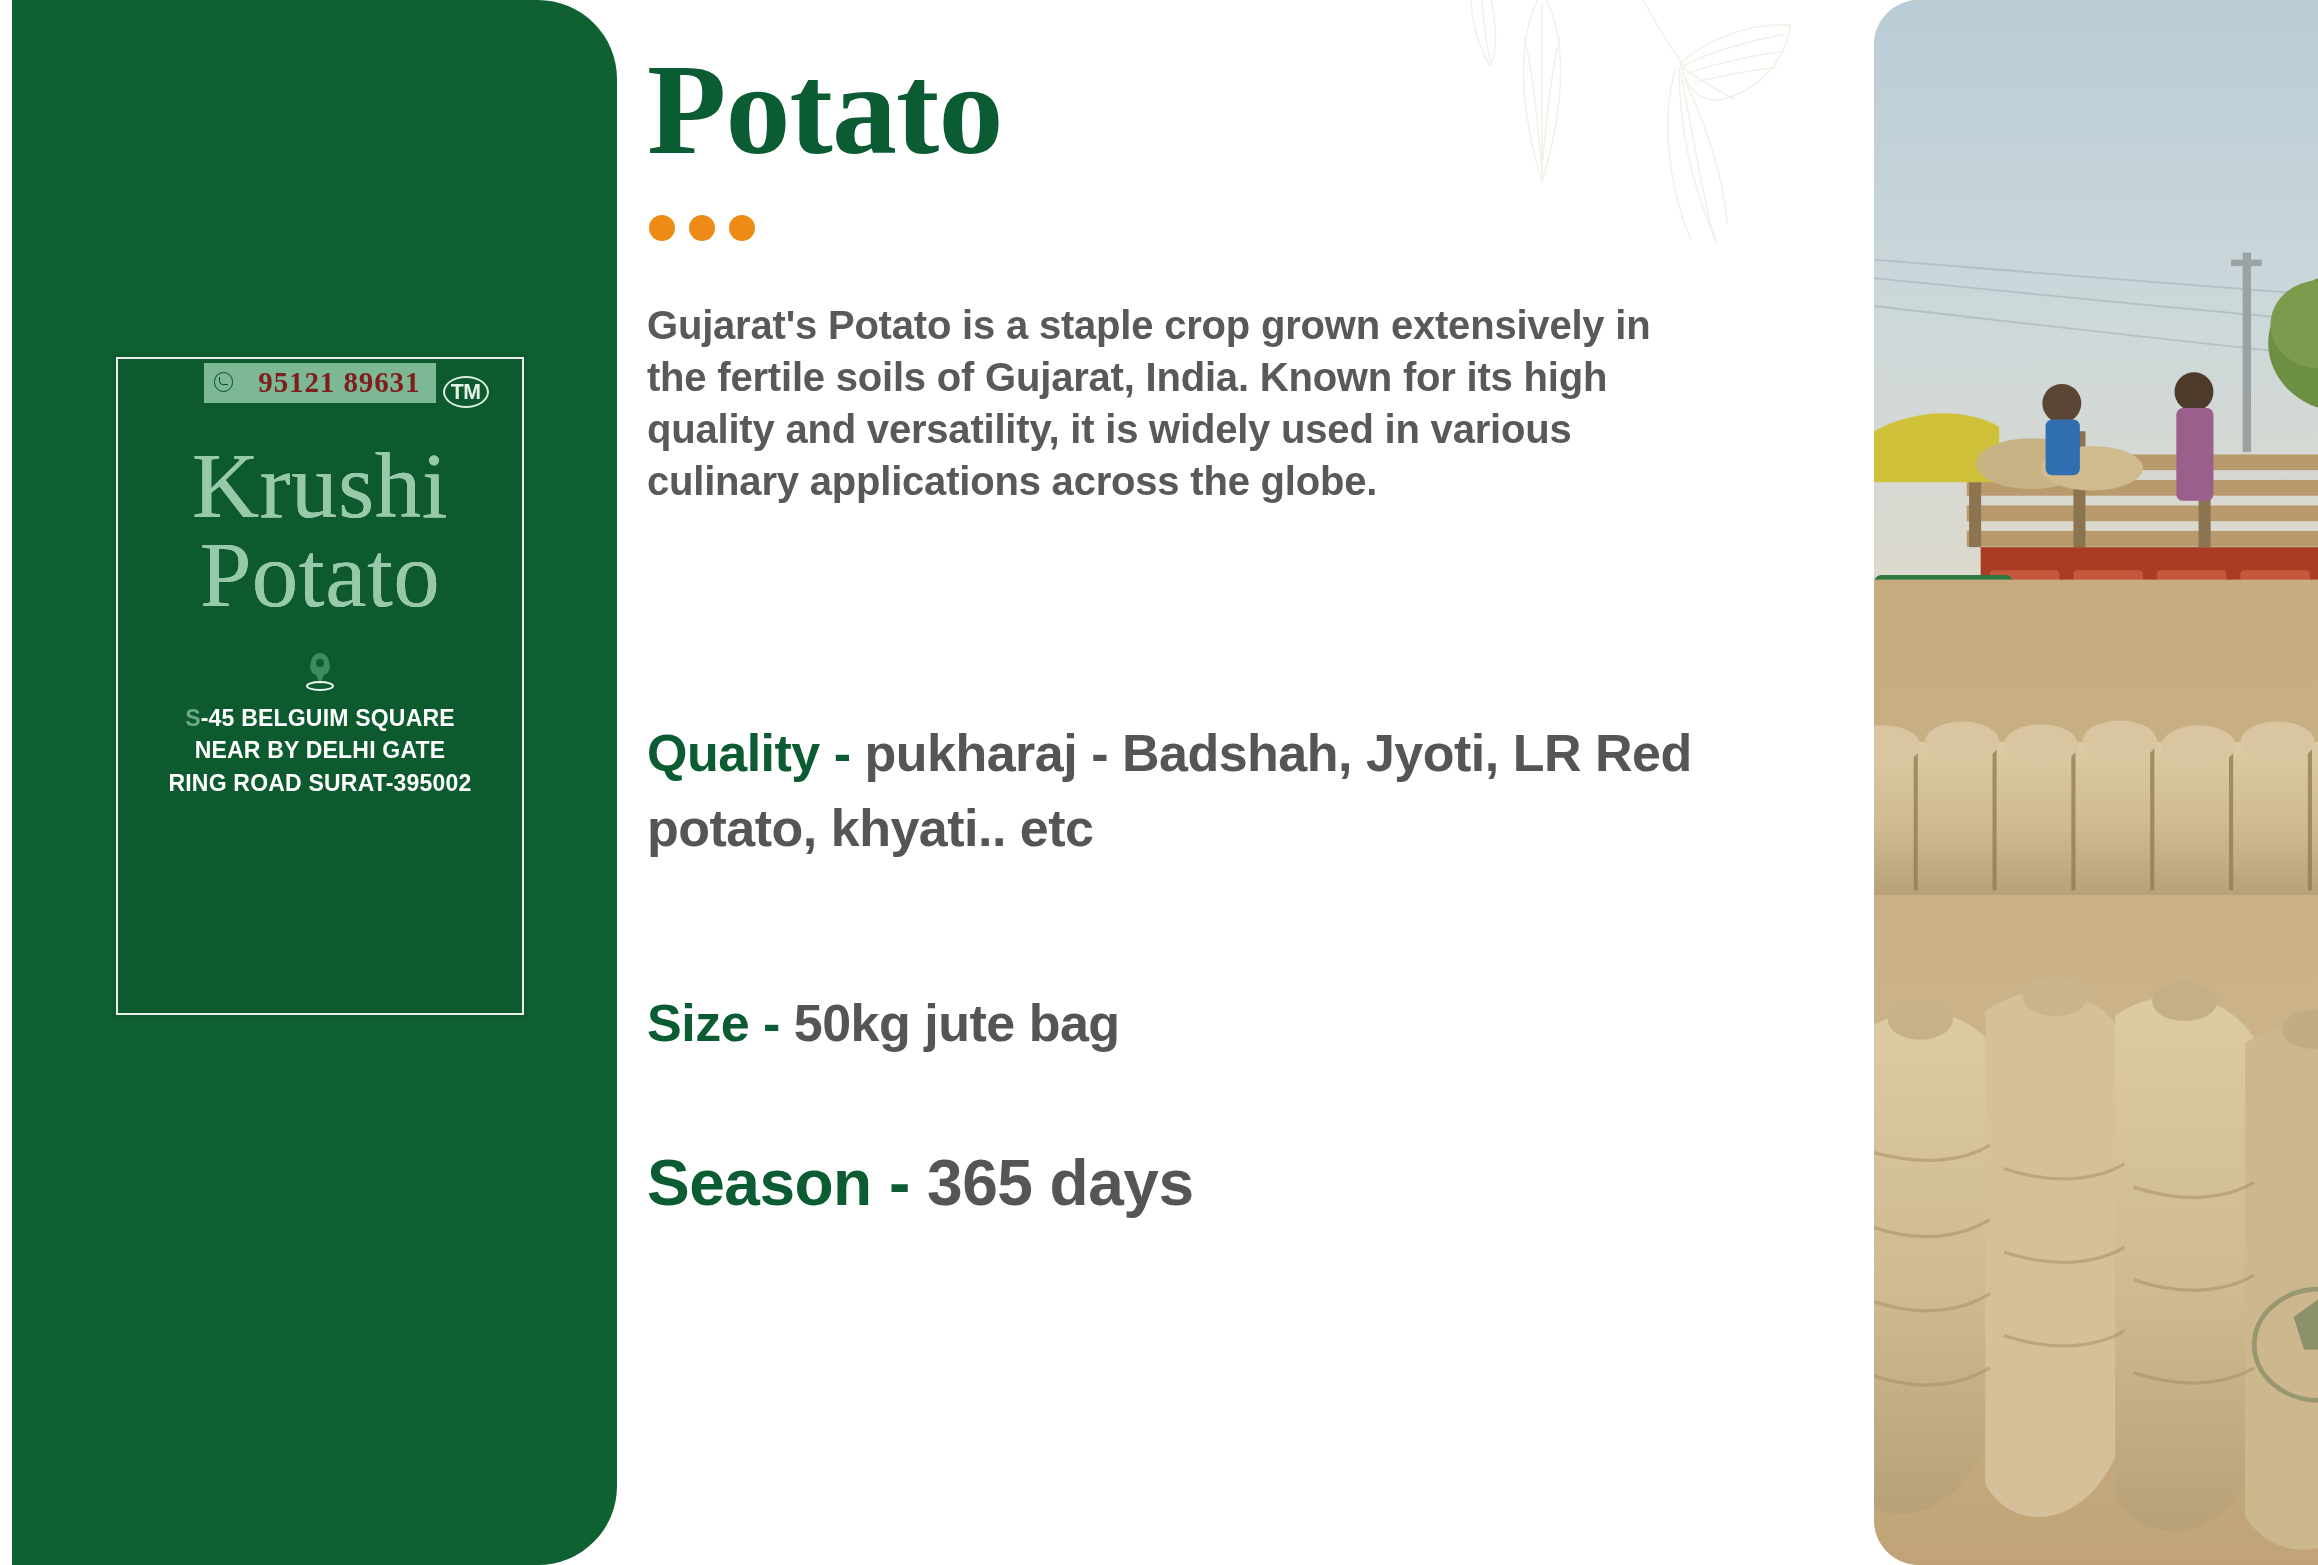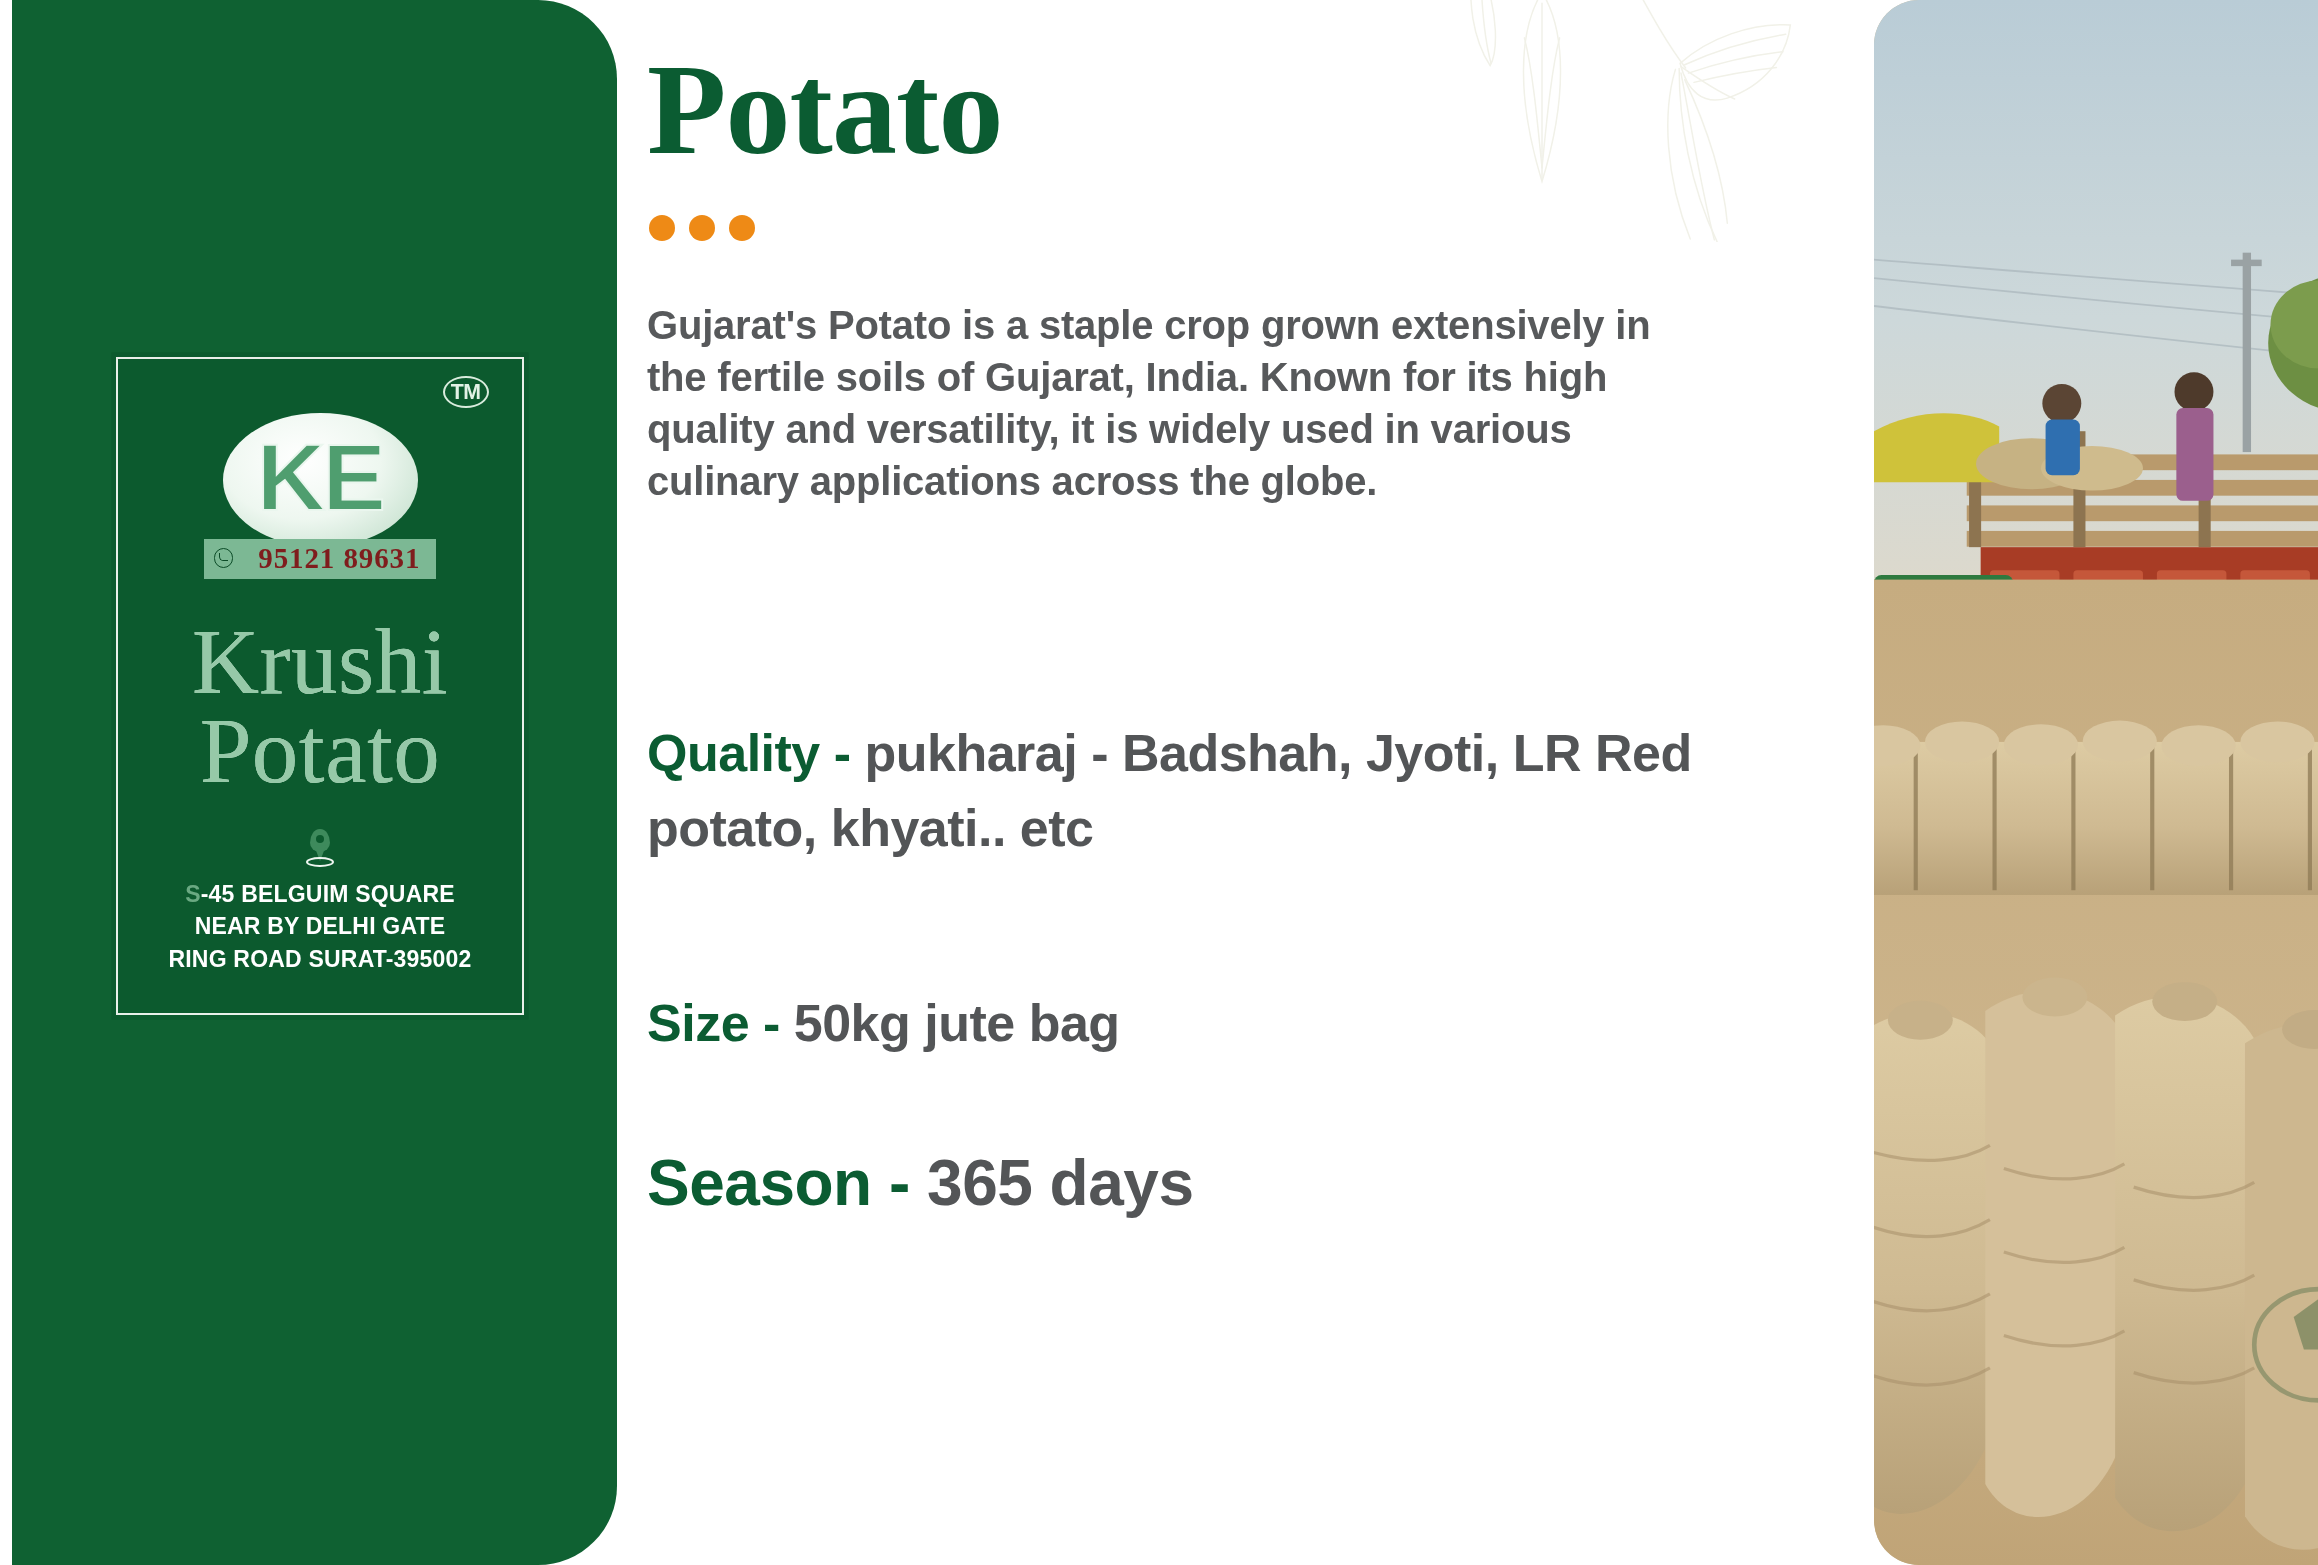--- a/index.html
+++ b/index.html
@@ -150,23 +150,20 @@
 
 <div class="canvas">
 
   <div class="green-panel">
 
     <div class="logo-card">
       <div class="logo-card-inner">
 
         <div class="tm-mark">TM</div>
 
-        <div class="ke-oval">
-          <span class="ke-text">KE</span>
-        </div>
 
         <div class="phone-band">
           <span class="wa-icon"></span>
           <span>95121 89631</span>
         </div>
 
         <div class="brand">
           <span class="l1">Krushi</span>
           <span class="l2">Potato</span>
         </div>

